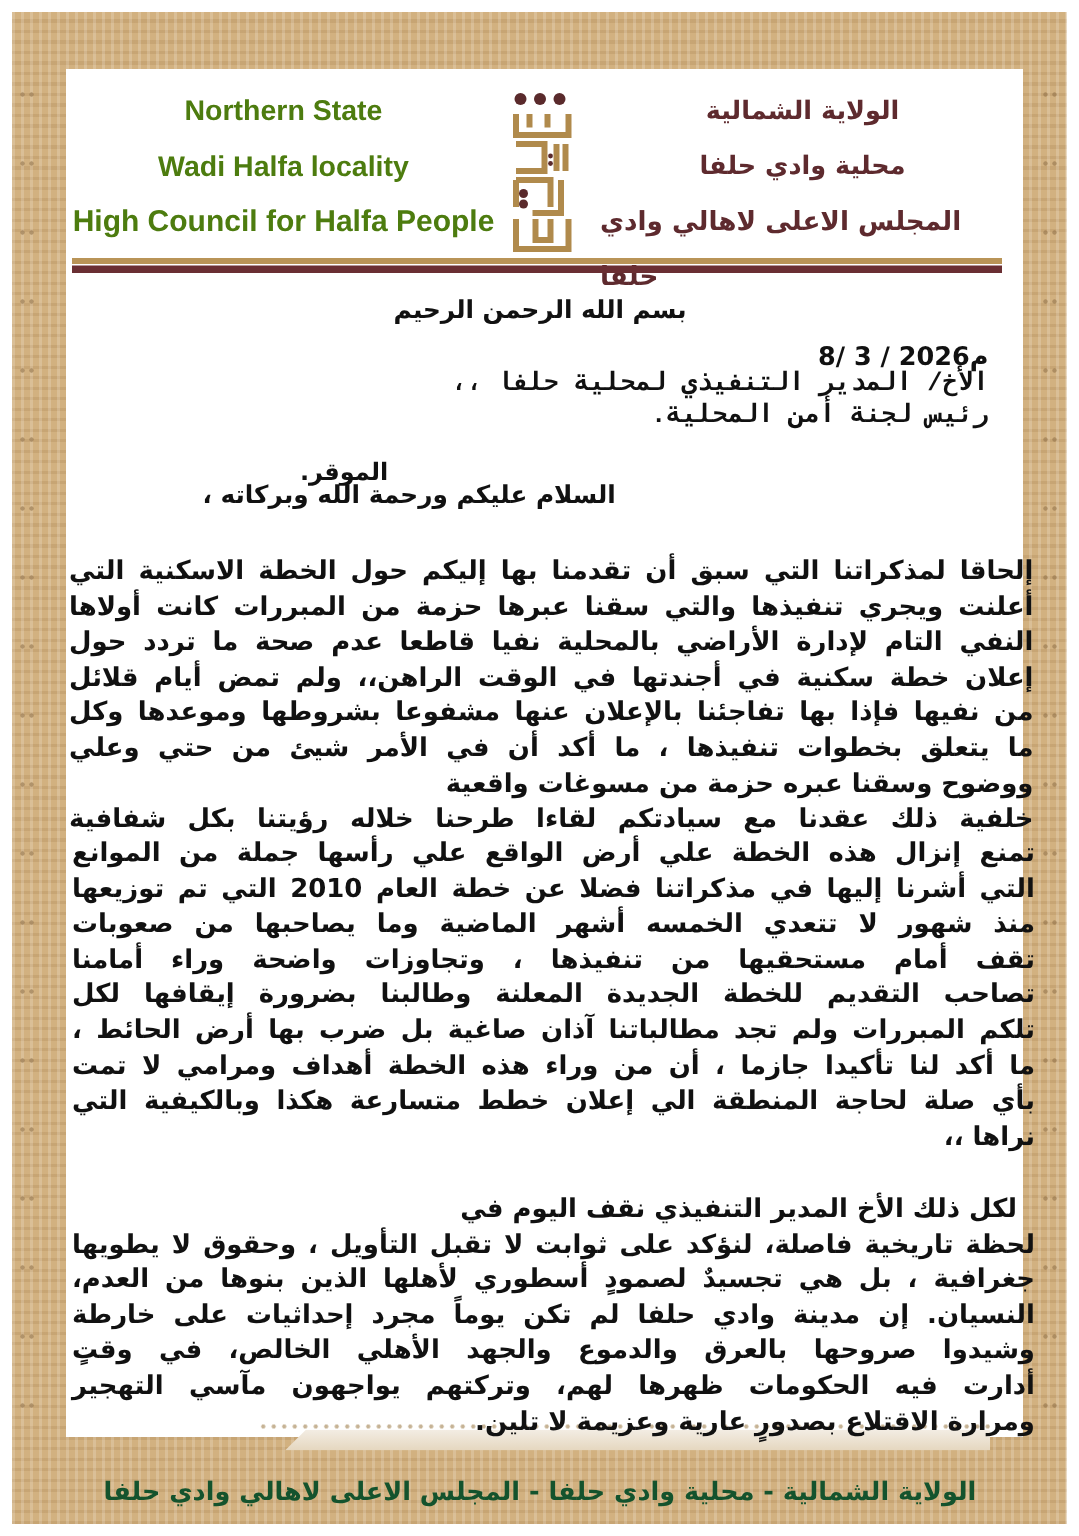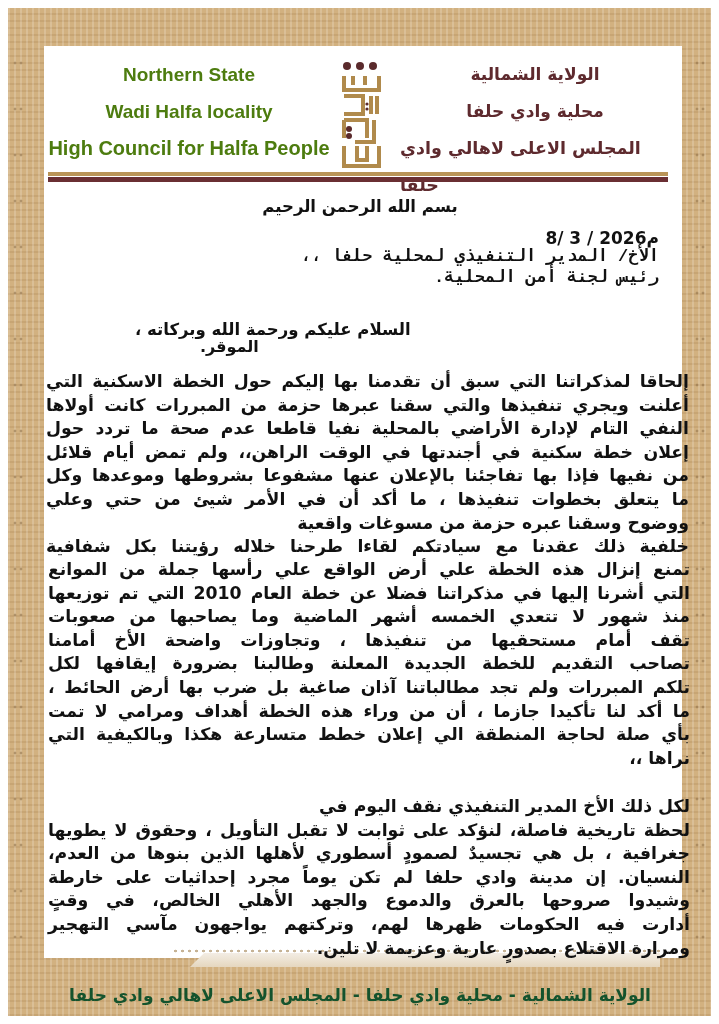--- a/index.html
+++ b/index.html
@@ -57,34 +57,34 @@
     .rule-gold { position: absolute; left: 48px; top: 172px; width: 620px; height: 4px; background: #b99457; }
     .rule-brown { position: absolute; left: 48px; top: 177px; width: 620px; height: 5px; background: #6a2f33; }
 
     
     .letter {
       position: absolute; direction: rtl; color: #111; font-weight: bold;
     }
     .basmala { left: 230px; top: 197px; width: 260px; font-size: 16.5px; text-align: center; }
     .date { right: 60px; top: 228px; font-size: 17px; direction: ltr; }
     .recipient { right: 60px; top: 246px; width: 360px; font-size: 17px; line-height: 21px; text-align: right; font-family: Liberation Mono, monospace; }
-    .honor { left: 200px; top: 305px; font-size: 16px; margin-top: 32px; }
+    .honor { left: 200px; top: 305px; font-size: 16px; }
     .greeting { left: 135px; top: 320px; font-size: 16.5px; }
 
     .para {
       position: absolute; left: 48px; width: 642px; right: auto;
       direction: rtl; font-size: 17.3px; font-weight: bold; color: #111;
       line-height: 23.6px; text-align: justify; text-align-last: right;
     }
     .para .ln { display: block; text-align: justify; text-align-last: justify; white-space: nowrap; }
     .para .ln.end { text-align-last: right; }
     .p1 { top: 370px; width: 643px; left: 46px; }
     .p2 { top: 558px; }
     .p3 { top: 795px; }
-    .p3 .first { text-align-last: right; padding-right: 0; margin-right: 0; width: 400px; margin-left: auto; text-align: right; }
+    .p3 .first { text-align-last: right; padding-right: 0; margin-right: 12px; width: 400px; margin-left: auto; text-align: right; }
 
     .footer {
       position: absolute; left: 50px; top: 985px; width: 620px;
       direction: rtl; text-align: center; color: #14532d; font-weight: bold; font-size: 17px;
     }
   </style>
 </head>
 <body>
 
 <div class="frame">
@@ -149,21 +149,21 @@
   <span class="ln">من نفيها فإذا بها تفاجئنا بالإعلان عنها مشفوعا بشروطها وموعدها وكل</span>
   <span class="ln">ما يتعلق بخطوات تنفيذها ، ما أكد أن في الأمر شيئ من حتي وعلي</span>
   <span class="ln end">ووضوح وسقنا عبره حزمة من مسوغات واقعية</span>
   <span class="ln">خلفية ذلك عقدنا مع سيادتكم لقاءا طرحنا  خلاله رؤيتنا بكل شفافية</span>
 </div>
 
 <div class="para p2">
   <span class="ln">تمنع إنزال هذه الخطة علي أرض الواقع علي رأسها جملة من الموانع</span>
   <span class="ln">التي أشرنا إليها في مذكراتنا فضلا عن خطة العام 2010 التي تم توزيعها</span>
   <span class="ln">منذ شهور لا تتعدي الخمسه أشهر الماضية وما يصاحبها من صعوبات</span>
-  <span class="ln">تقف أمام مستحقيها من تنفيذها ، وتجاوزات واضحة الأخ أمامنا</span>
+  <span class="ln">تقف أمام مستحقيها من تنفيذها ، وتجاوزات واضحة وراء أمامنا</span>
   <span class="ln">تصاحب التقديم للخطة الجديدة المعلنة وطالبنا بضرورة إيقافها لكل</span>
   <span class="ln">تلكم المبررات ولم تجد مطالباتنا آذان صاغية بل ضرب بها أرض الحائط ،</span>
   <span class="ln">ما أكد لنا تأكيدا جازما ، أن من وراء هذه الخطة أهداف ومرامي لا تمت</span>
   <span class="ln">بأي صلة لحاجة المنطقة الي إعلان خطط متسارعة هكذا  وبالكيفية التي</span>
   <span class="ln end">نراها ،،</span>
 </div>
 
 <div class="para p3">
   <span class="ln end first">لكل ذلك الأخ المدير التنفيذي نقف اليوم في</span>
   <span class="ln">لحظة تاريخية فاصلة، لنؤكد على ثوابت لا تقبل التأويل ، وحقوق لا يطويها</span>

